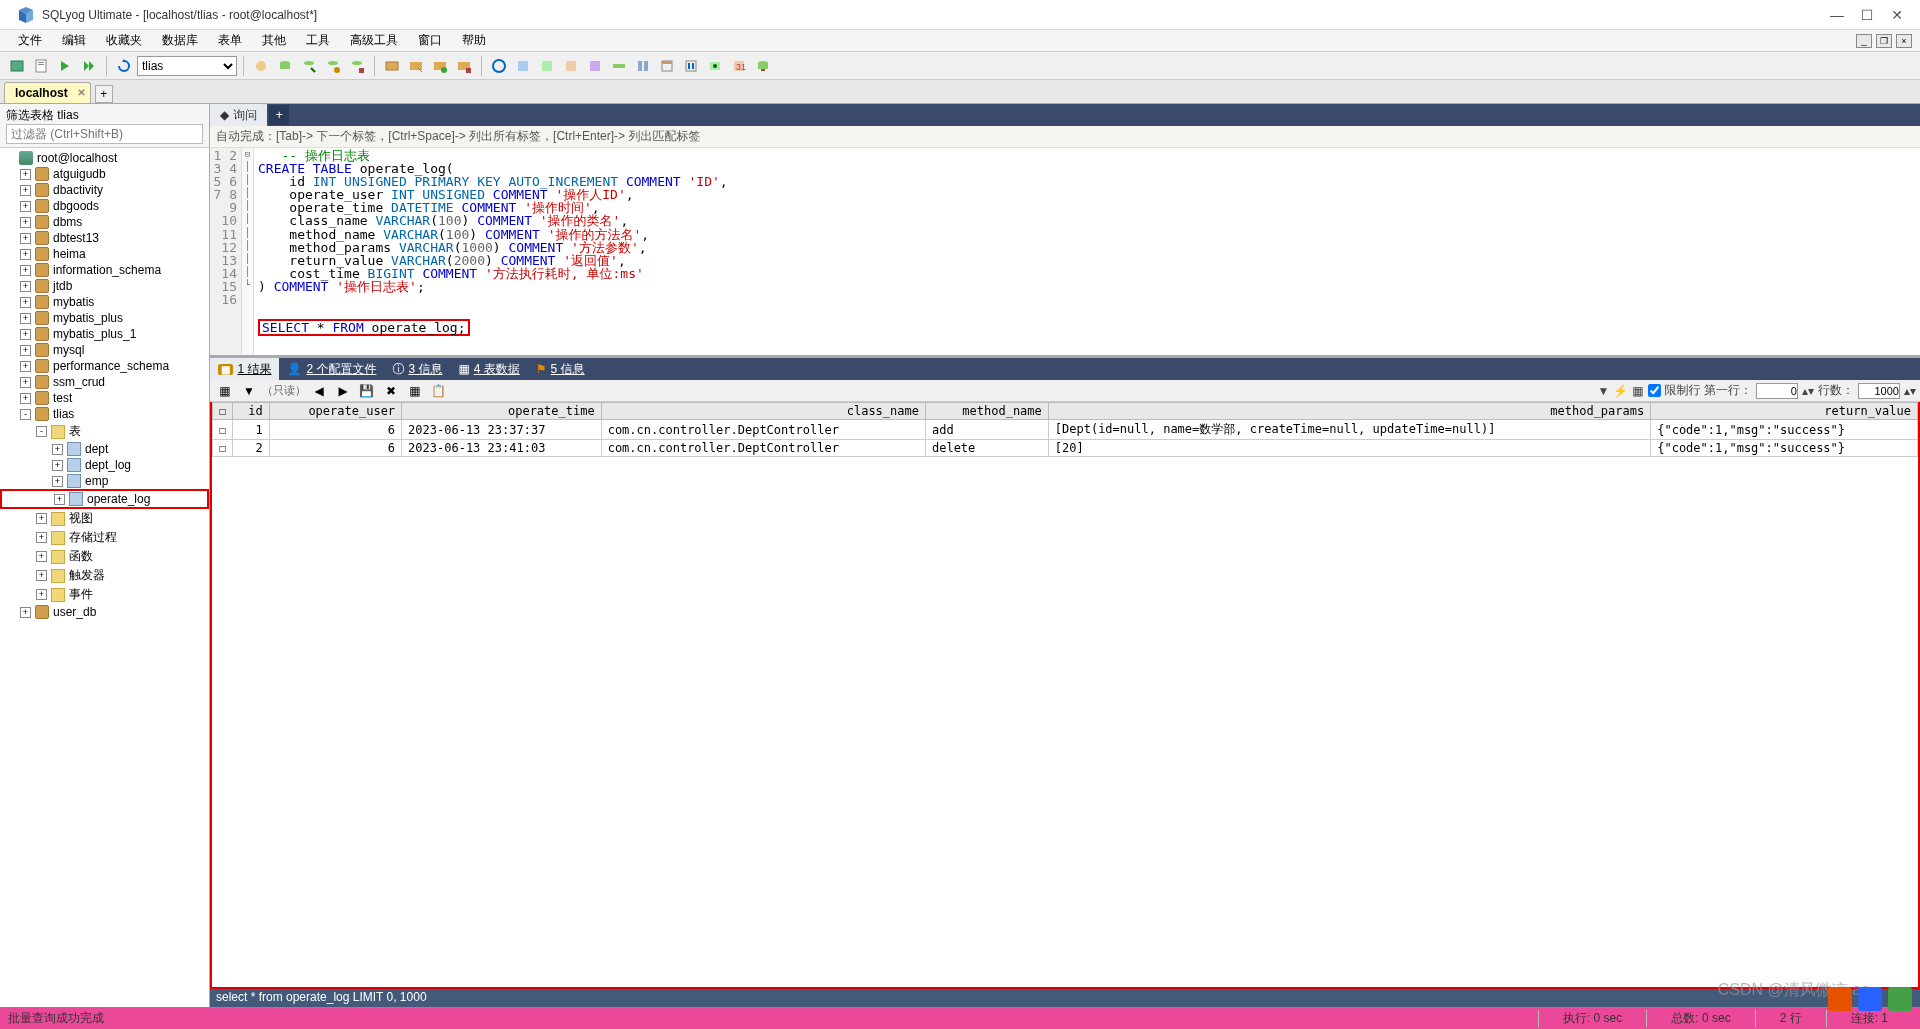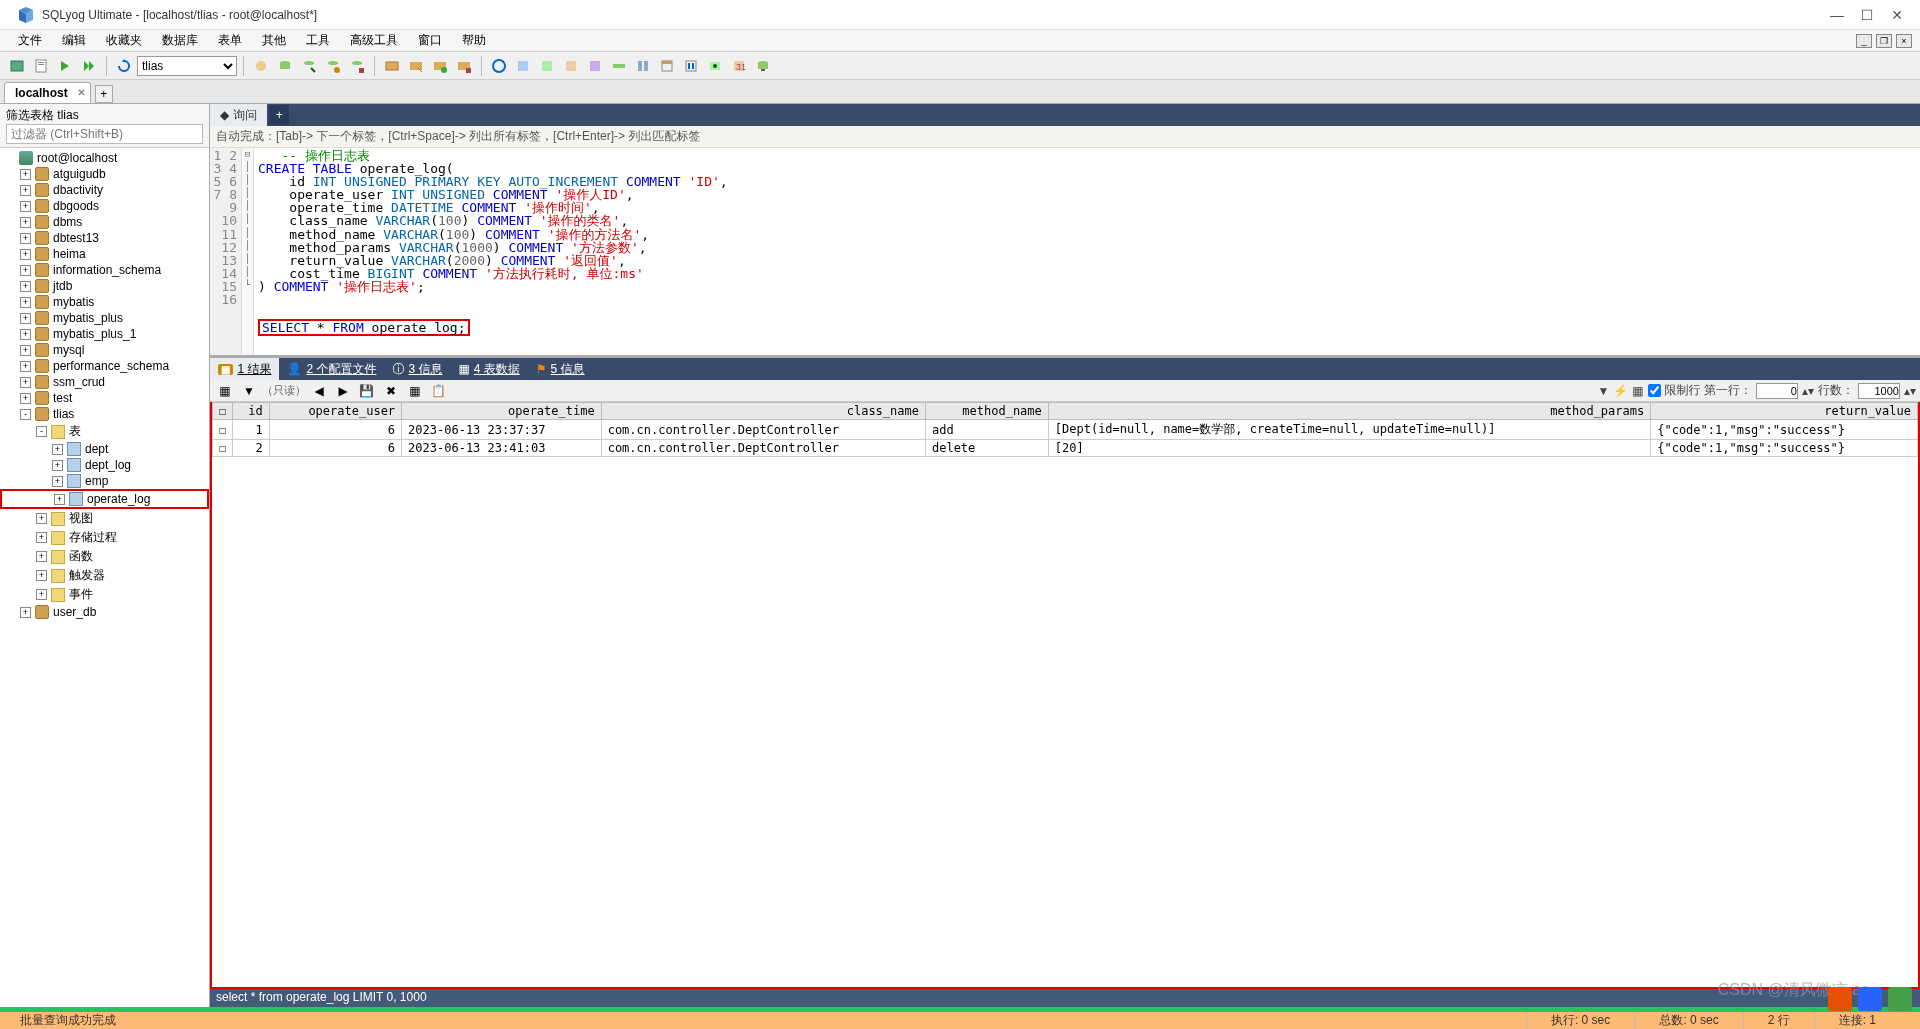--- a/index.html
+++ b/index.html
@@ -15,21 +15,21 @@
 .menubar .mdi-btns { margin-left: auto; display: flex; gap: 4px; }
 .menubar .mdi-btn { width: 16px; height: 14px; border: 1px solid #888; background: #e8e8e8; font-size: 9px; display: flex; align-items: center; justify-content: center; cursor: pointer; }
 .menu-item { padding: 2px 10px; cursor: pointer; }
 
 .toolbar { height: 28px; background: #f0f0f0; display: flex; align-items: center; padding: 2px 6px; border-bottom: 1px solid #ccc; gap: 2px; }
 .toolbtn { width: 22px; height: 22px; display: flex; align-items: center; justify-content: center; cursor: pointer; border: 1px solid transparent; }
 .toolsep { width: 1px; height: 20px; background: #bbb; margin: 0 4px; }
 .db-select { height: 20px; width: 100px; font-size: 12px; border: 1px solid #999; background: #fff; }
 
 .tabbar { height: 24px; background: #e8e8e8; display: flex; align-items: flex-end; padding: 0 4px; border-bottom: 1px solid #aaa; }
-.tab { padding: 3px 22px 3px 10px; background: #ffffff; border: 1px solid #aaa; border-bottom: none; border-radius: 3px 3px 0 0; position: relative; margin-right: 2px; font-weight: bold; cursor: pointer; }
+.tab { padding: 3px 22px 3px 10px; background: #fef9c3; border: 1px solid #aaa; border-bottom: none; border-radius: 3px 3px 0 0; position: relative; margin-right: 2px; font-weight: bold; cursor: pointer; }
 .tab .close { position: absolute; right: 4px; top: 4px; font-size: 10px; color: #888; cursor: pointer; }
 .tab-add { width: 18px; height: 18px; border: 1px solid #aaa; background: #f0f0f0; display: flex; align-items: center; justify-content: center; margin-left: 2px; cursor: pointer; }
 
 .main { display: flex; height: calc(1029px - 30px - 22px - 28px - 24px - 22px); }
 
 .sidebar { width: 210px; background: #fff; border-right: 1px solid #aaa; display: flex; flex-direction: column; }
 .sidebar-header { padding: 3px 6px; border-bottom: 1px solid #ccc; background: #f5f5f5; }
 .filter-input { width: 100%; padding: 2px 4px; border: 1px solid #bbb; font-size: 12px; color: #888; }
 .tree { flex: 1; overflow: auto; padding: 2px 0; }
 .tree-node { display: flex; align-items: center; padding: 1px 4px; cursor: pointer; white-space: nowrap; }
@@ -69,21 +69,21 @@
 .readonly-label { color: #666; font-size: 11px; }
 
 .grid-wrap { flex: 1; overflow: auto; border: 2px solid #e00000; border-top: none; }
 .grid { border-collapse: collapse; font-family: Consolas, monospace; font-size: 12px; width: 100%; }
 .grid th { background: #e8e8e8; border: 1px solid #bbb; padding: 1px 6px; text-align: right; font-weight: normal; }
 .grid td { border: 1px solid #ccc; padding: 1px 6px; white-space: nowrap; }
 .grid .chk { width: 18px; text-align: center; }
 .grid .num-col { text-align: right; }
 
 .sql-footer { height: 18px; background: #445a7a; color: #fff; padding: 1px 6px; font-size: 12px; }
-.statusbar { height: 22px; background: #fdba74; border-top: 5px solid #22c55e; display: flex; align-items: center; padding: 0 20px; color: #333; font-size: 12px; }
+.statusbar { height: 22px; background: #ec4899; border-top: 1px solid #22c55e; display: flex; align-items: center; padding: 0 8px; color: #333; font-size: 12px; }
 .statusbar .cell { padding: 0 24px; border-left: 1px solid #bbb; }
 .statusbar .first { flex: 1; padding-left: 0; border: none; }
 
 .watermark { position: fixed; bottom: 28px; right: 50px; color: rgba(150,150,160,0.7); font-size: 16px; pointer-events: none; }
 .corner-icons { position: fixed; bottom: 18px; right: 8px; display: flex; gap: 6px; }
 .corner-icon { width: 24px; height: 24px; border-radius: 3px; }
 </style>
 </head>
 <body>
 

